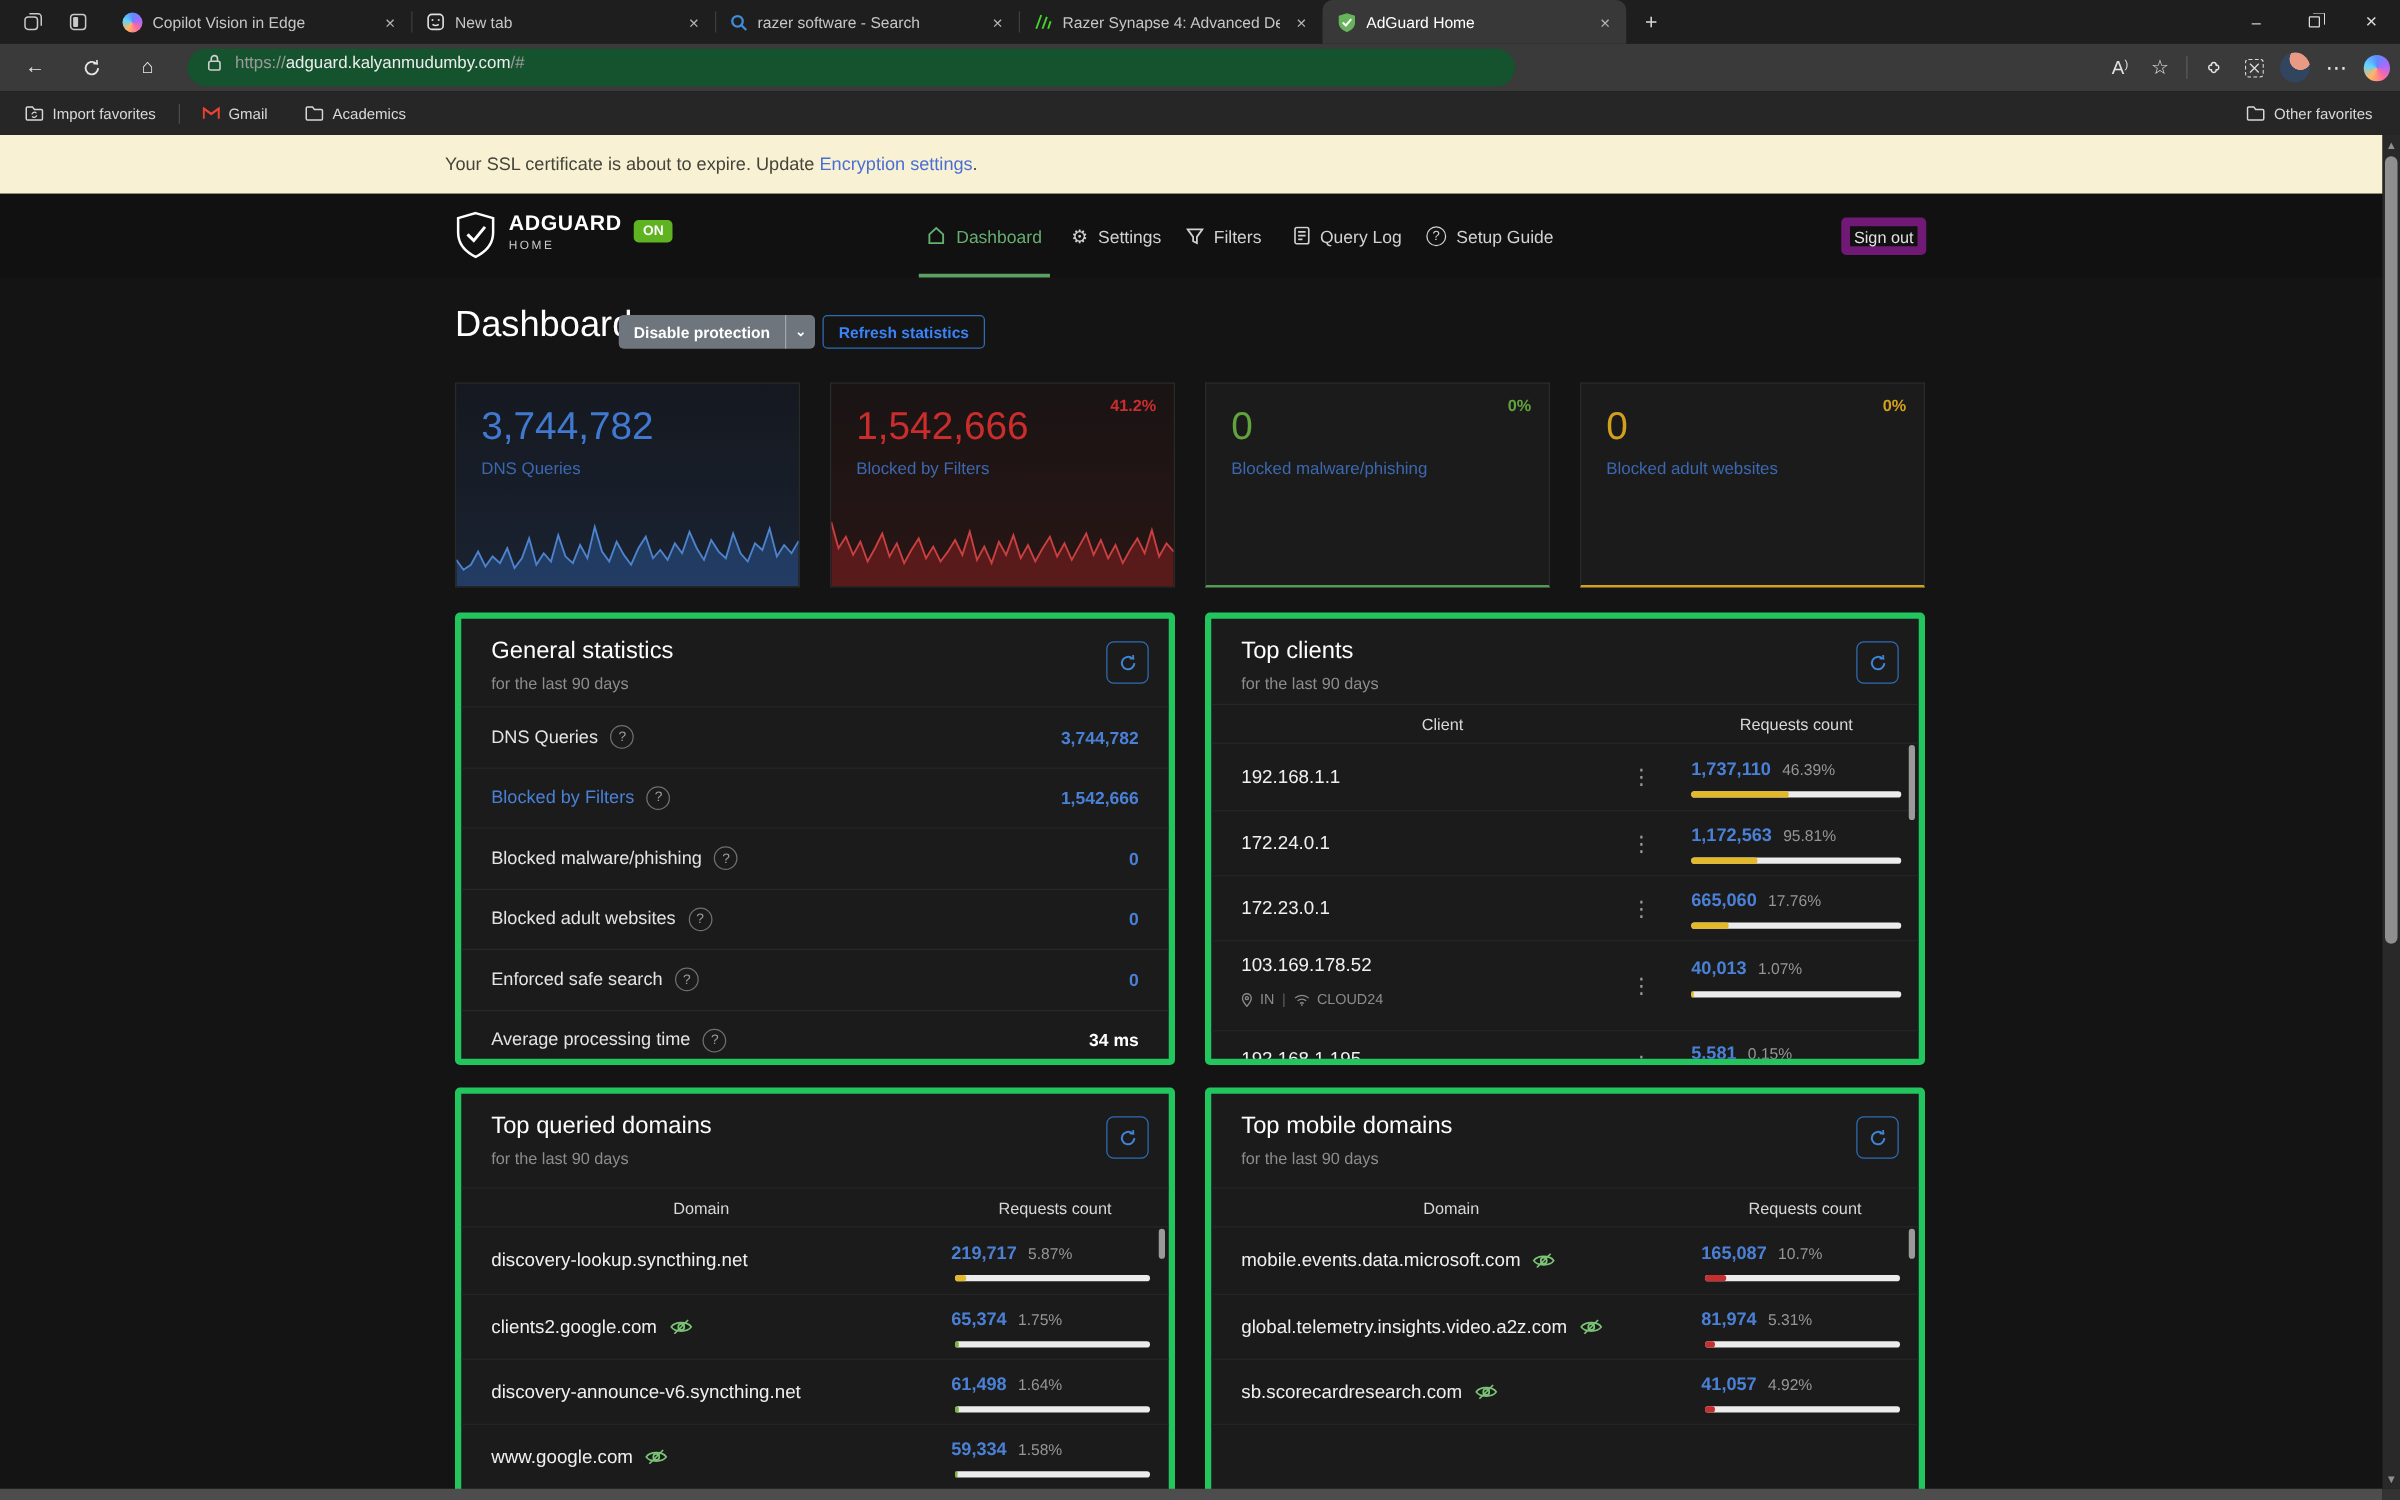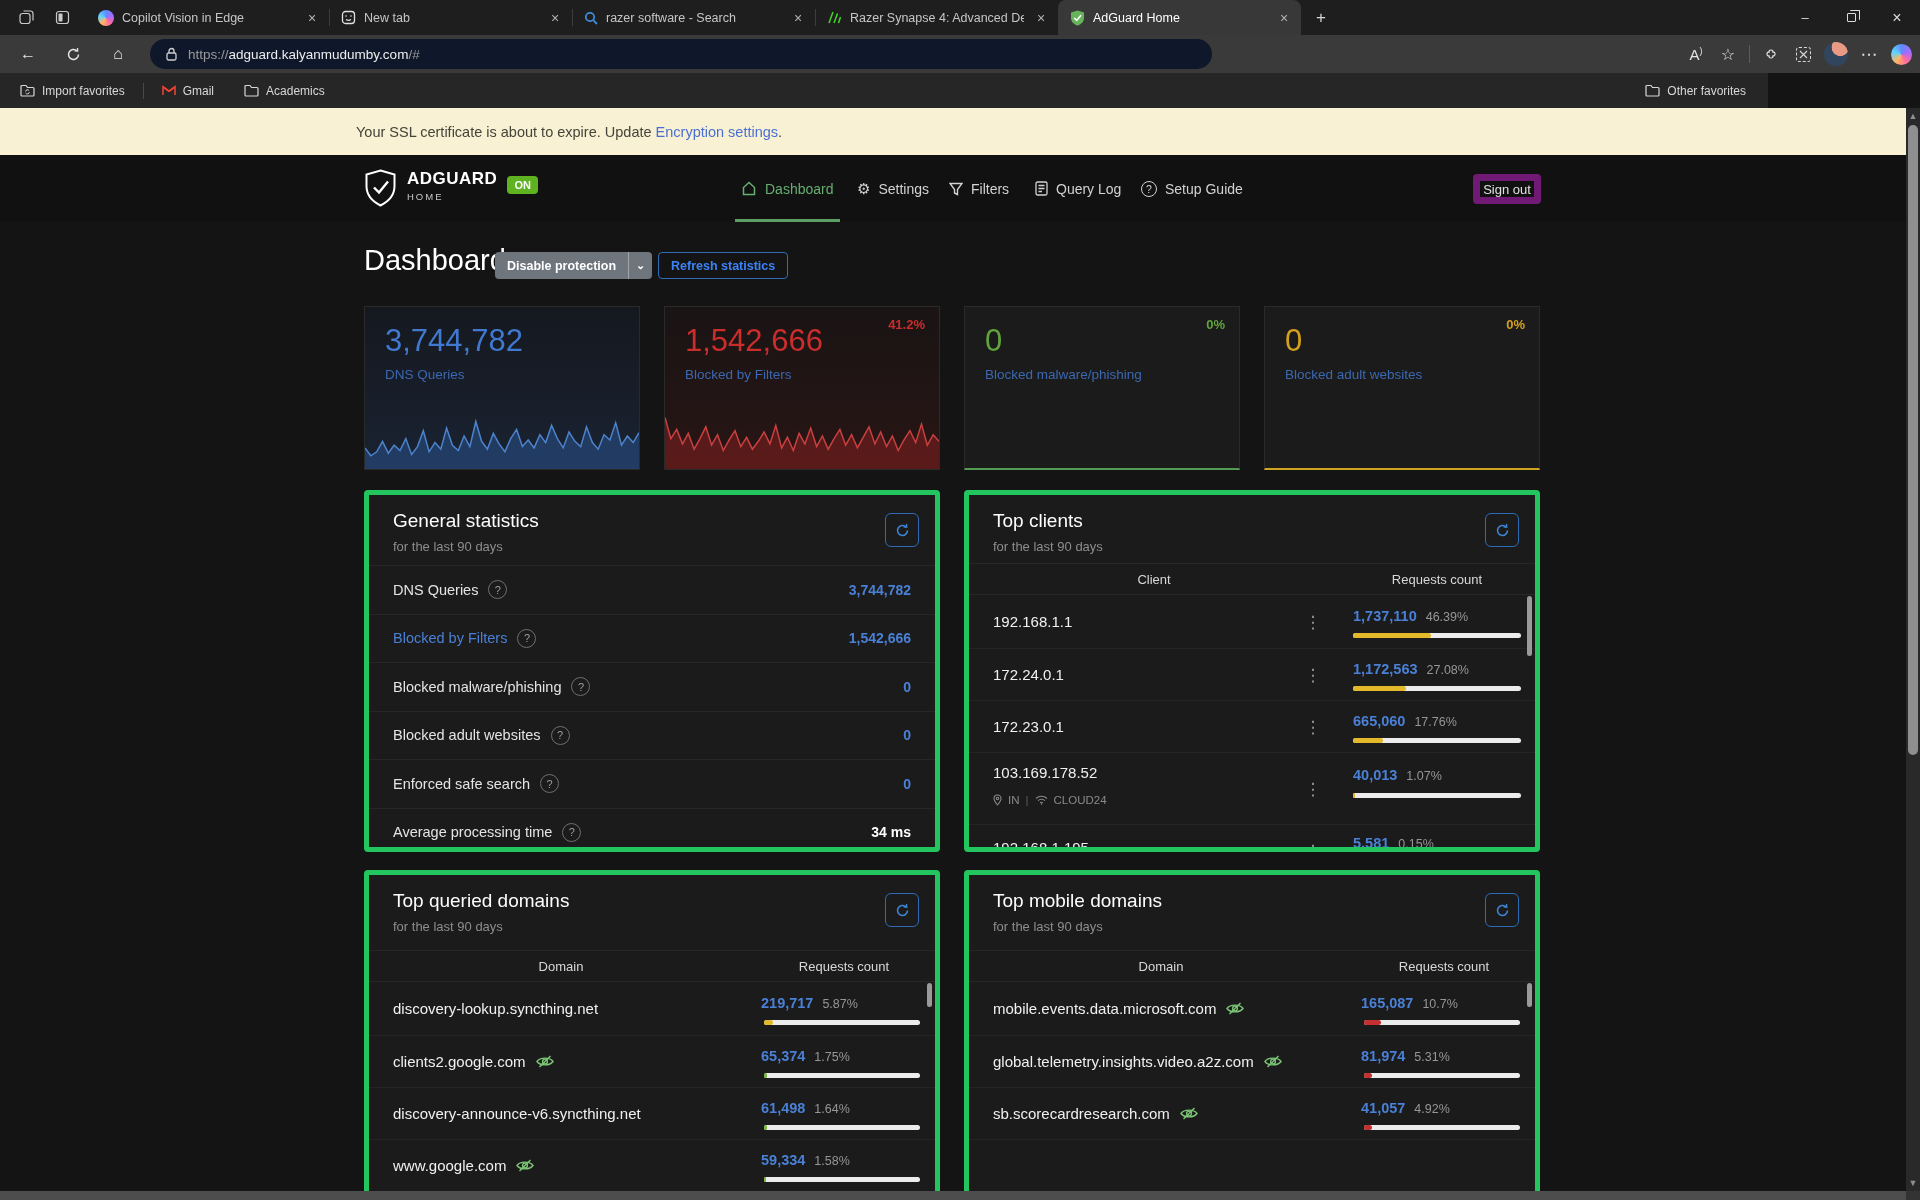--- a/index.html
+++ b/index.html
@@ -19,30 +19,30 @@
   .tab .t-close { color:#b4b4b4; font-size:14px; width:18px; height:18px; border-radius:4px; flex:0 0 auto; }
   .newtab { width:28px; height:28px; color:#d6d6d6; font-size:17px; margin-left:6px; border-radius:6px; }
   .winctl { position:absolute; right:0; top:0; height:35px; display:flex; }
   .winbtn { width:46px; height:35px; display:flex; align-items:center; justify-content:center; color:#dcdcdc; font-size:13px; }
   .restore-glyph { width:9px; height:9px; border:1px solid #dcdcdc; border-radius:1px; position:relative; }
   .restore-glyph::after { content:""; position:absolute; left:2px; top:-4px; width:9px; height:9px; border:1px solid #dcdcdc; border-left:none; border-bottom:none; border-radius:1px; }
 
   
   .toolbar { position:absolute; top:35px; left:0; width:1920px; height:38px; background:#3a3a3a; }
   .nav-ic { position:absolute; top:3px; width:32px; height:32px; color:#e6e6e6; font-size:16px; border-radius:6px; }
-  .urlbar { position:absolute; left:150px; top:4px; width:1062px; height:30px; background:#0f172a; border-radius:15px; display:flex; align-items:center; padding:12px 16px; font-size:13.5px; color:#9b9b9b; }
+  .urlbar { position:absolute; left:150px; top:4px; width:1062px; height:30px; background:#14532d; border-radius:15px; display:flex; align-items:flex-end; padding:12px 16px; font-size:13.5px; color:#9b9b9b; }
   .urlbar .host { color:#ededed; }
   .tool-right { position:absolute; right:8px; top:3px; height:32px; display:flex; align-items:center; }
   .tr-ic { width:32px; height:32px; color:#e3e3e3; font-size:15px; border-radius:6px; }
   .tr-div { width:1px; height:18px; background:#5b5b5b; margin:0 5px; }
   .avatar { width:24px; height:24px; border-radius:50%; background:radial-gradient(circle at 68% 22%, #e99a84 0 34%, #32455f 36% 100%); margin:0 5px; }
   .copilot-orb { width:21px; height:21px; border-radius:50%; background:conic-gradient(#5e8bff,#a56bff,#ff6a9c,#ffb661,#5fd4ff,#5e8bff); margin-left:6px; }
 
   
-  .favbar { position:absolute; top:73px; left:0; width:1768px; height:35px; background:#262626; display:flex; align-items:center; font-size:12px; color:#d8d8d8; }
+  .favbar { position:absolute; top:73px; left:0; width:1920px; height:35px; background:#262626; display:flex; align-items:center; font-size:12px; color:#d8d8d8; }
   .fav-item { display:flex; align-items:center; gap:7px; padding:0 8px; height:26px; border-radius:5px; }
   .fav-div { width:1px; height:16px; background:#4a4a4a; margin:0 10px; }
   .fav-right { position:absolute; right:22px; display:flex; align-items:center; gap:7px; }
 
   
   .banner { position:absolute; top:108px; left:0; width:1906px; height:47px; background:#f8f1d3; display:flex; align-items:center; }
   .banner-text { margin-left:356px; font-size:14.5px; color:#45443a; }
   .banner-text a { color:#4a6fd4; text-decoration:none; }
 
   
@@ -410,21 +410,21 @@
       <span class="cellmain" style="top:17px">192.168.1.1</span>
       <span class="kebab">⋮</span>
       <span class="vline" style="left:384px;top:12px"><span class="v">1,737,110</span><span class="p">46.39%</span></span>
       <span class="bar" style="left:384px;top:37px;width:168px">
           <i style="width: 46.39%; background: rgb(227, 185, 42);"></i>
         </span>
     </div>
     <div class="trow" style="height:52px">
       <span class="cellmain" style="top:17px">172.24.0.1</span>
       <span class="kebab">⋮</span>
-      <span class="vline" style="left:384px;top:12px"><span class="v">1,172,563</span><span class="p">27.08%</span></span>
+      <span class="vline" style="left:384px;top:12px"><span class="v">1,172,563</span><span class="p">95.81%</span></span>
       <span class="bar" style="left:384px;top:37px;width:168px">
           <i style="width: 31.31%; background: rgb(227, 185, 42);"></i>
         </span>
     </div>
     <div class="trow" style="height:52px">
       <span class="cellmain" style="top:17px">172.23.0.1</span>
       <span class="kebab">⋮</span>
       <span class="vline" style="left:384px;top:12px"><span class="v">665,060</span><span class="p">17.76%</span></span>
       <span class="bar" style="left:384px;top:37px;width:168px">
           <i style="width: 17.76%; background: rgb(227, 185, 42);"></i>

